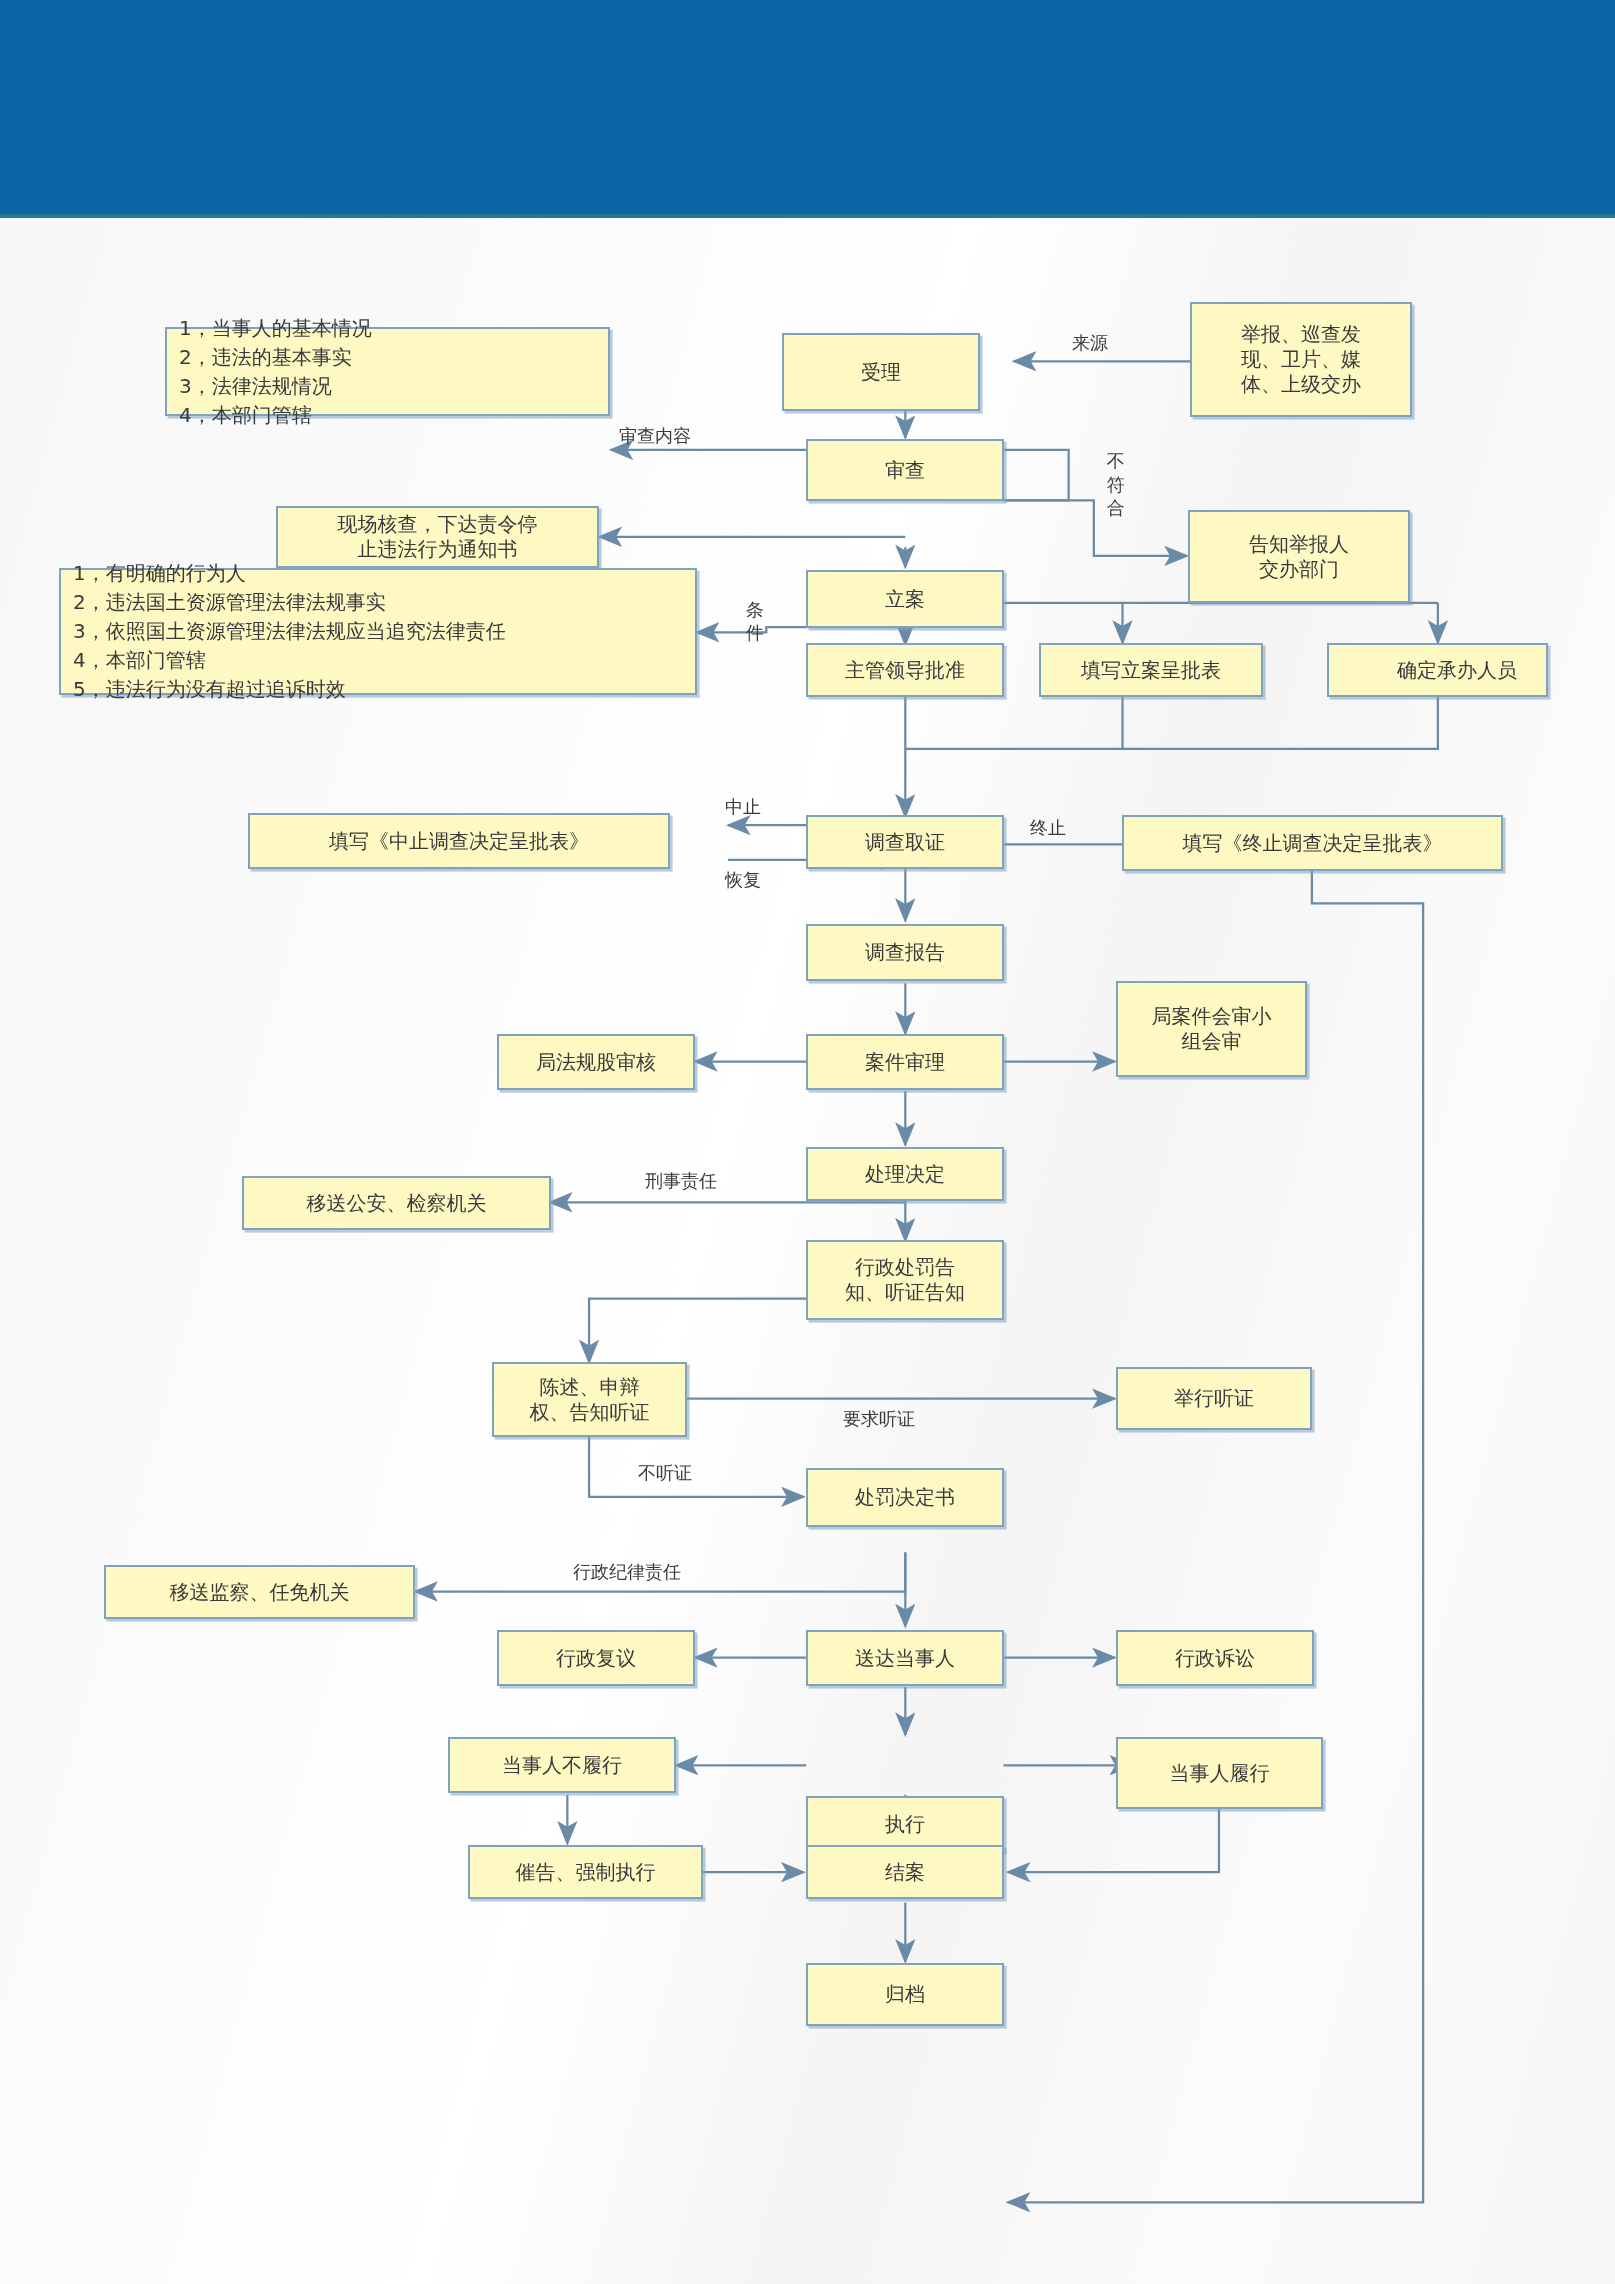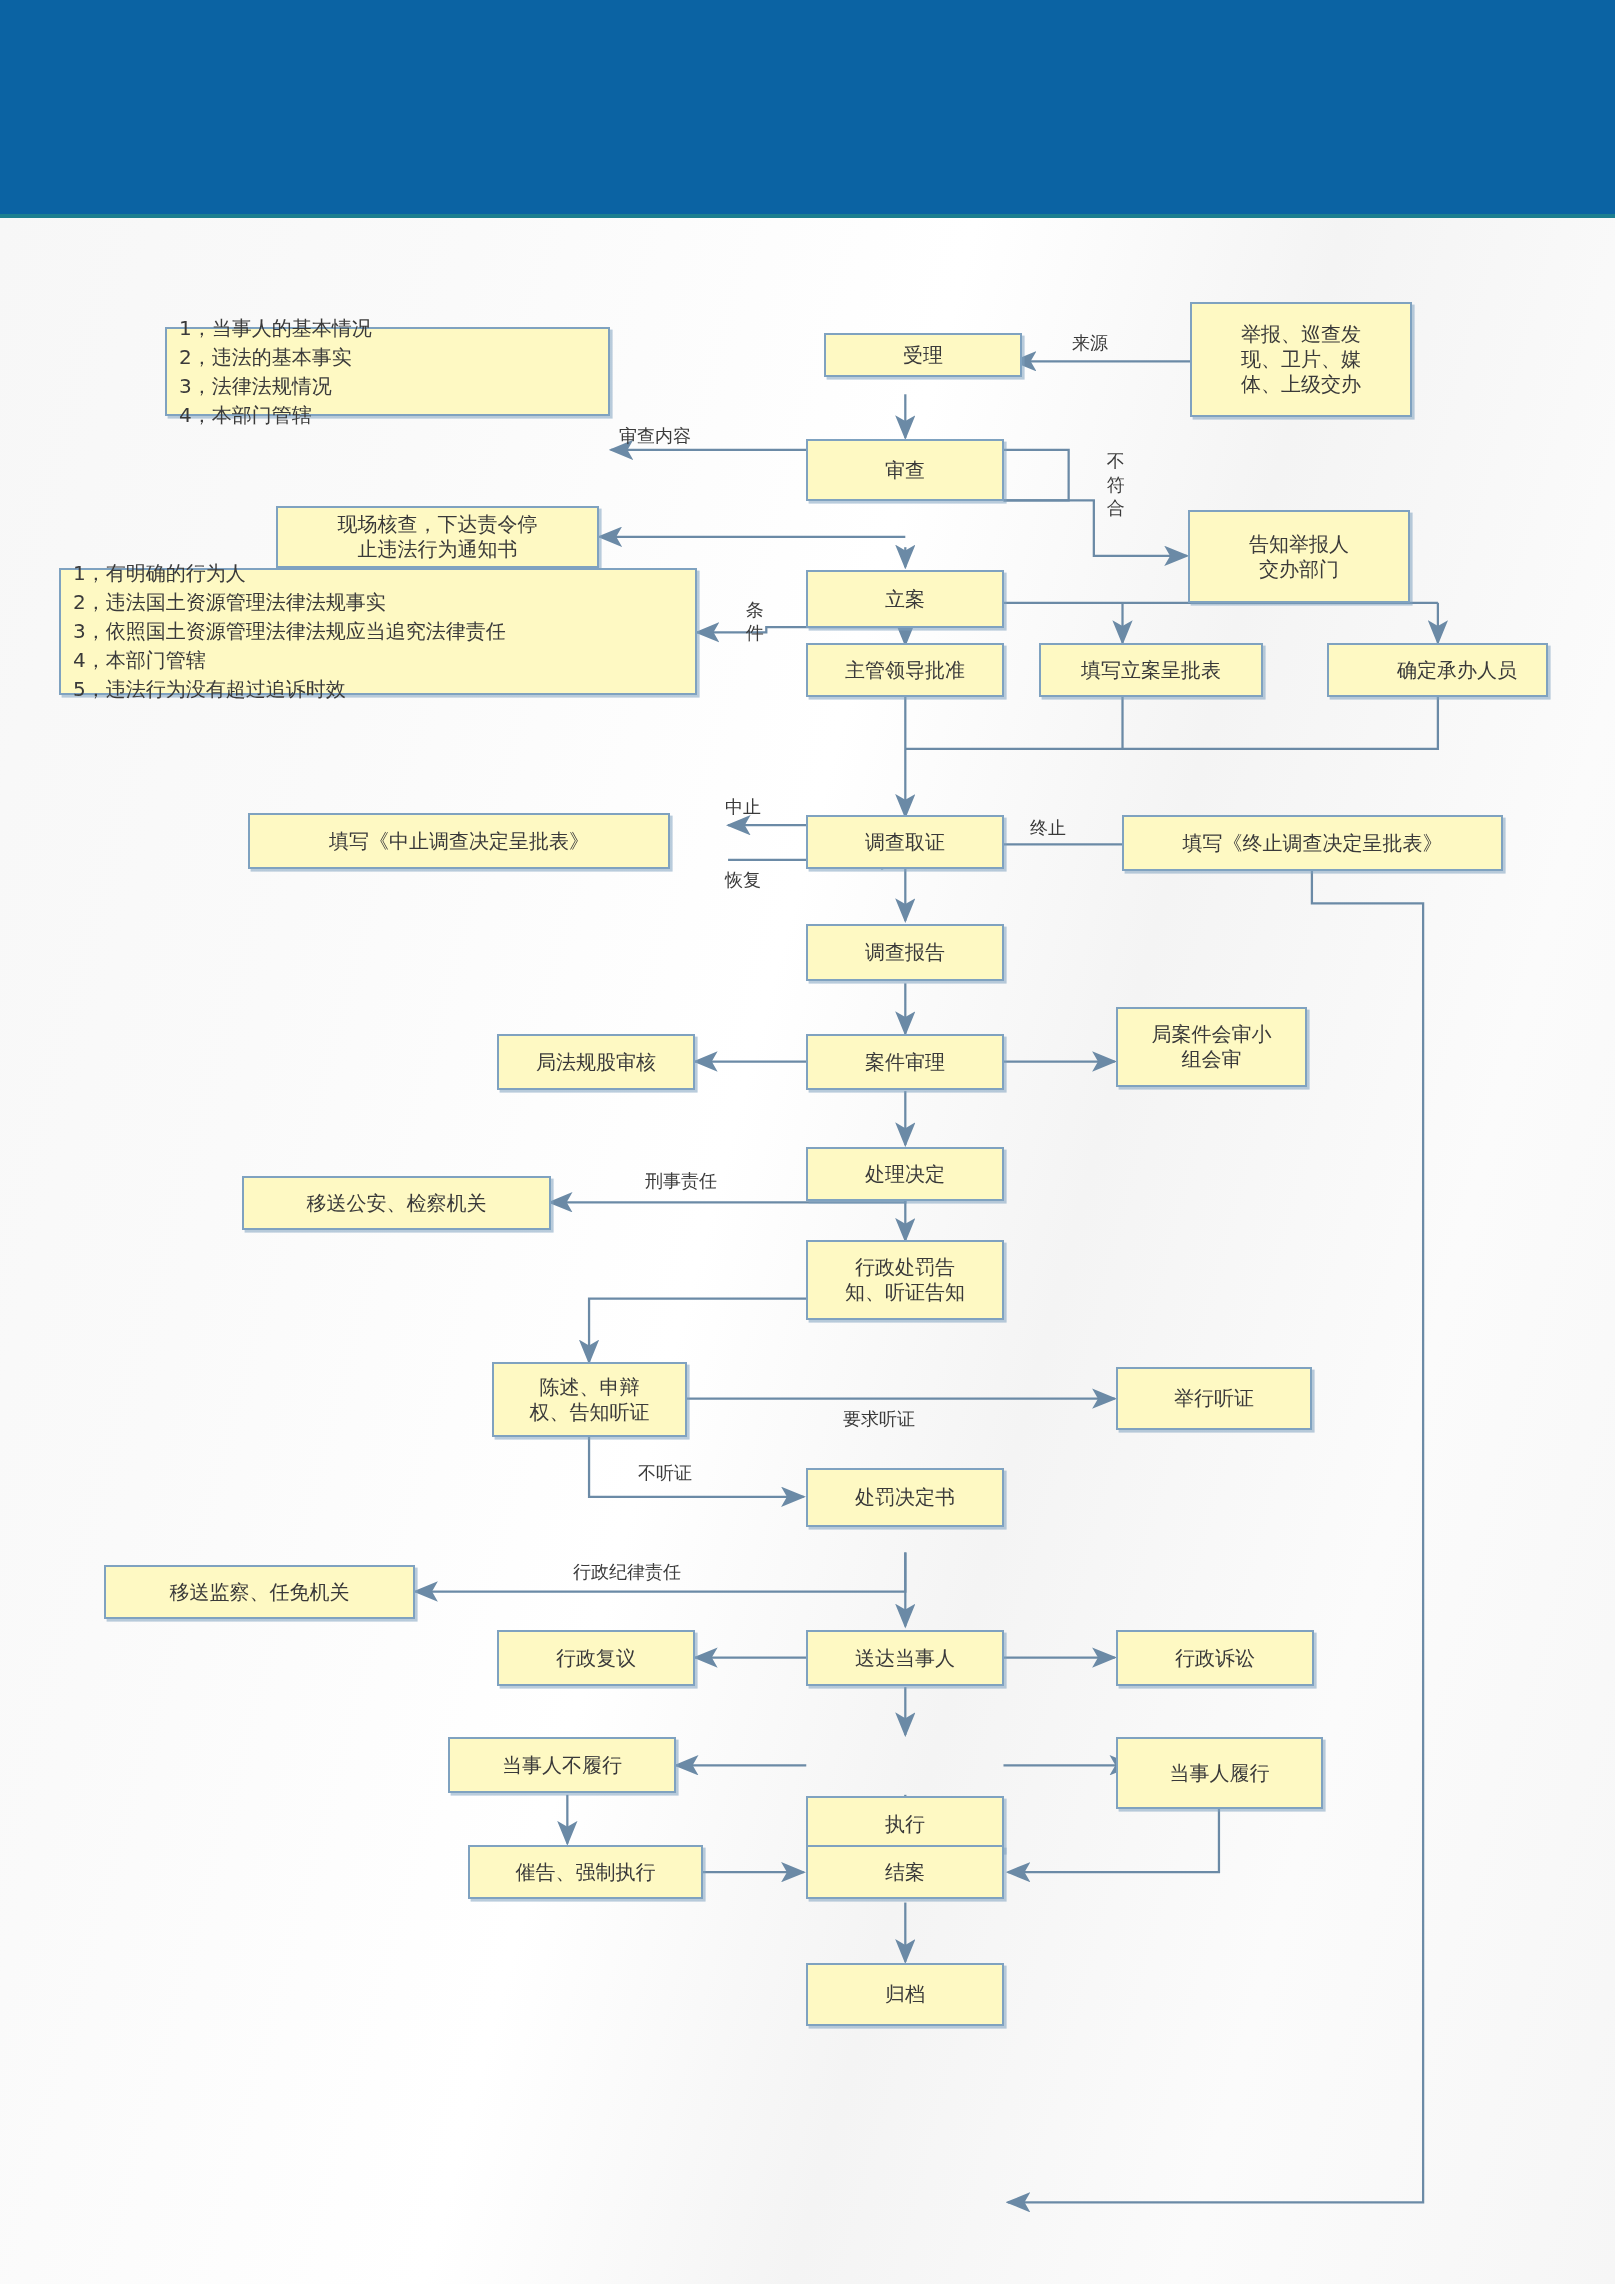--- a/index.html
+++ b/index.html
@@ -167,21 +167,21 @@
 
   <div class="node list" style="left:165px;top:110px;width:445px;height:89px;">
     <div>
       <span class="ln">1，当事人的基本情况</span>
       <span class="ln">2，违法的基本事实</span>
       <span class="ln">3，法律法规情况</span>
       <span class="ln">4，本部门管辖</span>
     </div>
   </div>
 
-  <div class="node" style="left:824px;top:116px;width:198px;height:44px;text-align:right;">
+  <div class="node" style="left:782px;top:116px;width:198px;height:78px;text-align:right;">
     <span>受理</span>
   </div>
 
   <div class="node" style="left:1190px;top:85px;width:222px;height:115px;white-space:pre-line;">
     <span>举报、巡查发
 现、卫片、媒
 体、上级交办</span>
   </div>
 
   <div class="node" style="left:806px;top:222px;width:198px;height:62px;">
@@ -241,21 +241,21 @@
   </div>
 
   <div class="node" style="left:497px;top:817px;width:198px;height:56px;">
     <span>局法规股审核</span>
   </div>
 
   <div class="node" style="left:806px;top:817px;width:198px;height:56px;">
     <span>案件审理</span>
   </div>
 
-  <div class="node" style="left:1116px;top:790px;width:191px;height:80px;white-space:pre-line;">
+  <div class="node" style="left:1116px;top:764px;width:191px;height:96px;white-space:pre-line;">
     <span>局案件会审小
 组会审</span>
   </div>
 
   <div class="node" style="left:806px;top:930px;width:198px;height:54px;">
     <span>处理决定</span>
   </div>
 
   <div class="node" style="left:242px;top:959px;width:309px;height:54px;">
     <span>移送公安、检察机关</span>

